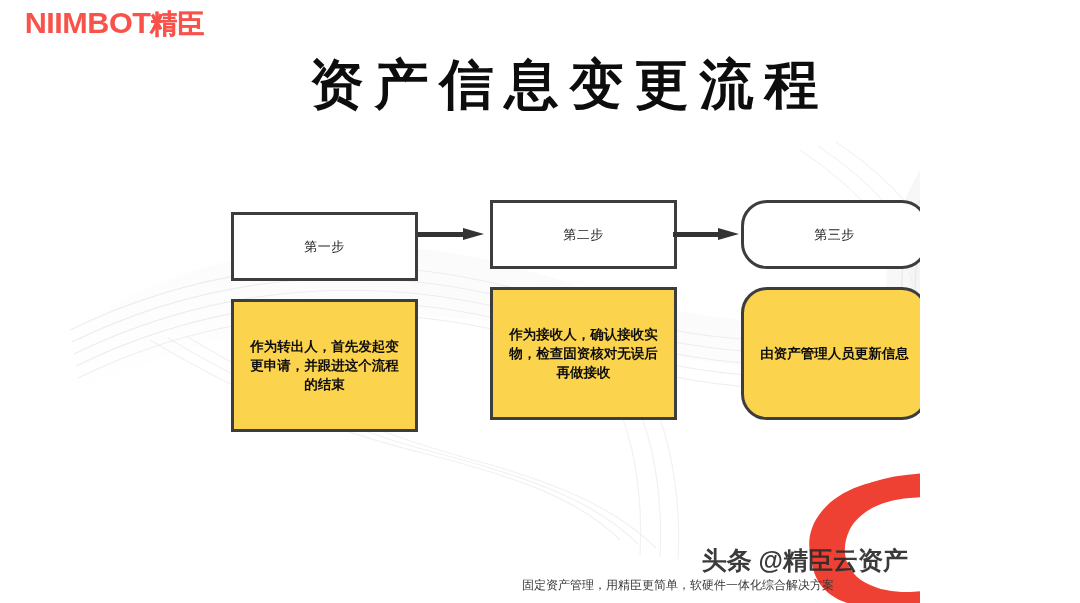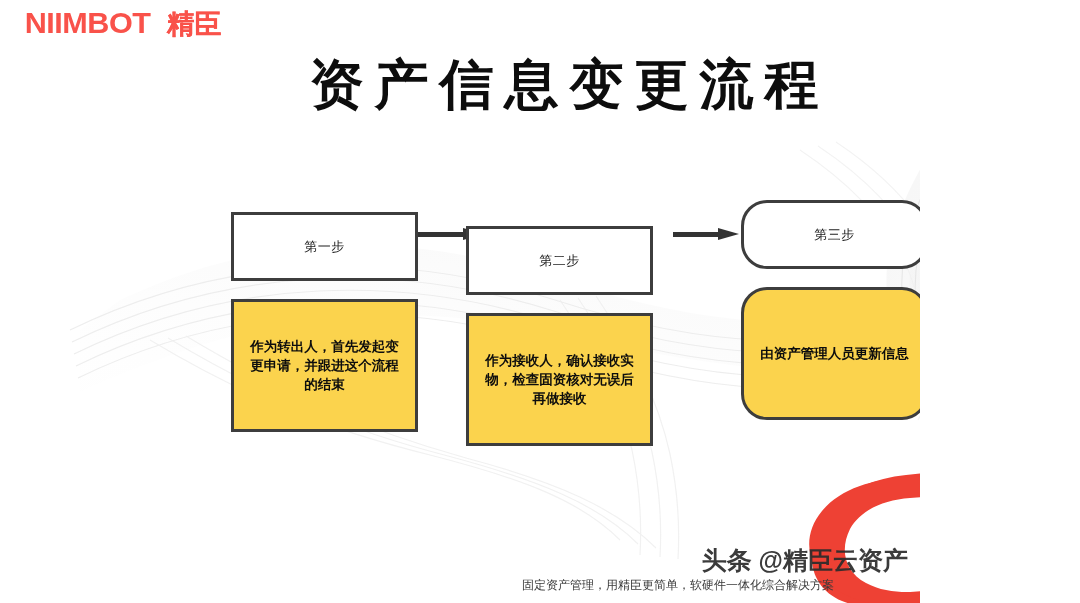--- a/index.html
+++ b/index.html
@@ -54,21 +54,21 @@
     color: #f9524a;
     line-height: 1;
     transform: scaleX(1.02);
   }
   .logo-cn {
     font-family: "Liberation Sans", "DejaVu Sans", sans-serif;
     font-weight: 700;
     font-size: 27px;
     color: #f9524a;
     line-height: 1;
-    margin-left: 18px;
+    margin-left: 1px;
     letter-spacing: 0px;
     -webkit-text-stroke: 0.4px #f9524a;
   }
 
   
   .title {
     position: absolute;
     top: 51px;
     left: 0;
     width: 1080px;
@@ -87,21 +87,21 @@
   
   .flow {
     position: absolute;
     left: 0;
     top: 0;
     width: 1080px;
     height: 603px;
     z-index: 3;
   }
   .col-0 { left: 231px; margin-top: 12px; }
-  .col-1 { left: 466px; margin-top: 26px; }
+  .col-1 { left: 490px; }
   .col-2 { left: 741px; border-radius: 26px; }
 
   .step-box {
     position: absolute;
     top: 200px;
     width: 187px;
     height: 69px;
     background: #ffffff;
     border: 3px solid #3d3d3d;
     display: flex;

